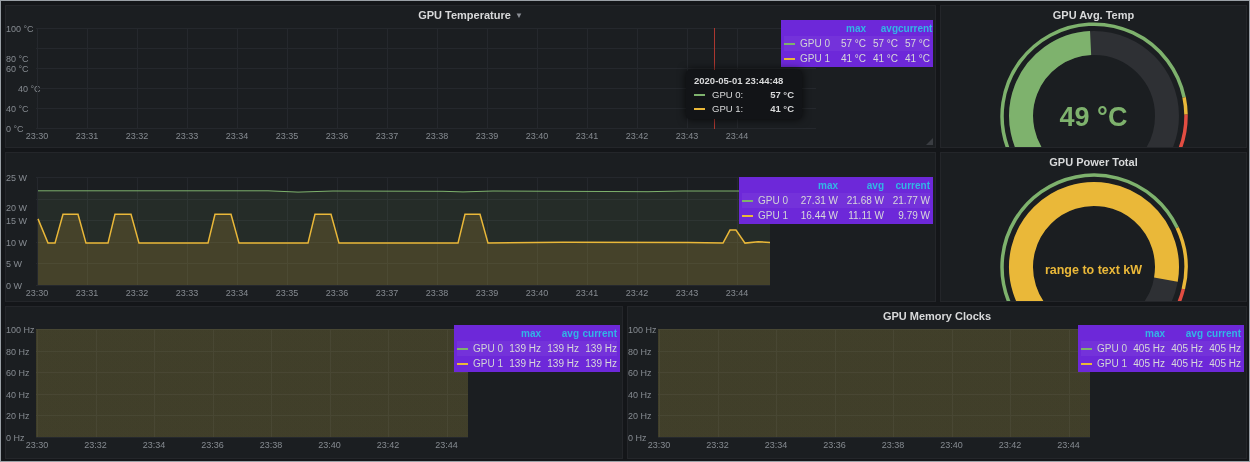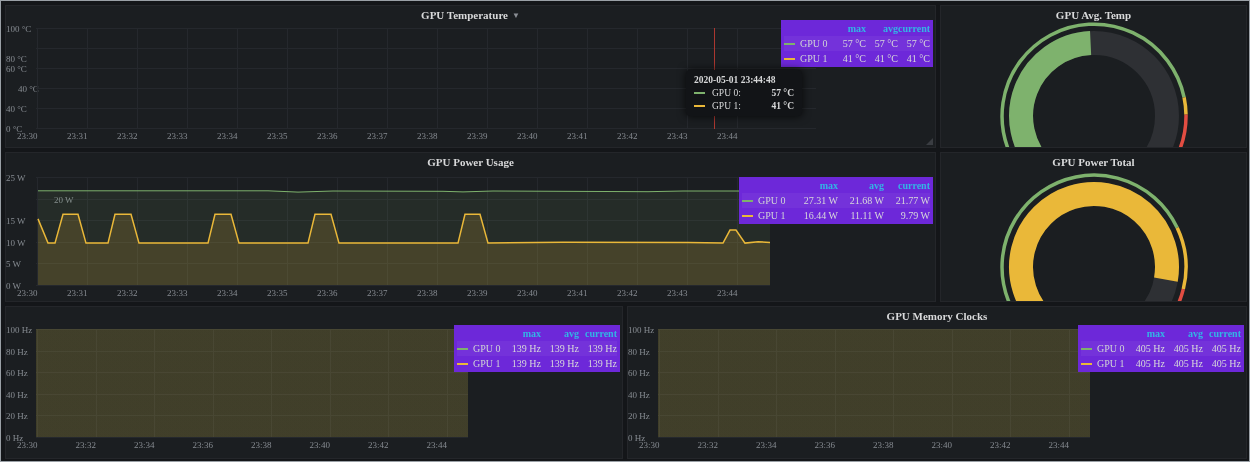--- a/index.html
+++ b/index.html
@@ -1,25 +1,25 @@
 <!DOCTYPE html>
 <html><head>
 <meta charset="utf-8">
 <style>
   html,body{margin:0;padding:0;background:#ffffff;font-family:"Liberation Sans",sans-serif;}
   .screen{position:relative;width:1248px;height:460px;margin:0;background:#141619;border:1px solid #9aa0a6;overflow:hidden;}
-  .panel{position:absolute;background:#1b1e21;border:1px solid #24262a;box-sizing:border-box;overflow:hidden;font-family:Liberation Serif, serif;}
+  .panel{position:absolute;background:#1b1e21;border:1px solid #24262a;box-sizing:border-box;overflow:hidden;}
   .ptitle{position:absolute;top:1px;left:0;right:0;height:17px;line-height:17px;text-align:center;
           font-size:11px;font-weight:700;color:#d8d9da;cursor:pointer;z-index:6;}
   .caret{color:#8a8e94;font-size:8px;margin-left:4px;vertical-align:1px;}
   .gridh,.gridv{position:absolute;background:#25282d;}
   .gridh{height:1px;} .gridv{width:1px;}
   .ylab,.xlab{position:absolute;color:#868b91;font-size:9px;white-space:nowrap;}
   .ylab{text-align:left;}
-  .xlab{width:40px;margin-left:-20px;}
+  .xlab{width:40px;margin-left:-20px;text-align:center;}
   .legend{position:absolute;font-size:10px;color:#d0d3d6;background:#6d28d9;padding:1px 3px;z-index:5;}
   .lrow{display:flex;align-items:center;height:15px;}
   .lrow.first{background:rgba(255,255,255,.05);}
   .lname{display:flex;align-items:center;cursor:pointer;color:#d0d3d6;}
   .swatch{display:inline-block;width:11px;height:2px;margin-right:5px;flex:0 0 11px;}
   .lval{text-align:right;color:#d8d9da;}
   .lhdr{color:#33b5e5;font-weight:700;text-align:right;}
   .tooltip{position:absolute;background:#121417;border-radius:4px;padding:5px 8px;font-size:9.5px;color:#d8d9da;
            box-shadow:0 0 8px rgba(0,0,0,.8);z-index:7;width:100px;}
   .ttime{font-weight:700;white-space:nowrap;}
@@ -126,37 +126,35 @@
           <div class="lval" style="width: 32px;">41 °C</div>
           <div class="lval" style="width: 32px;">41 °C</div>
         </div>
       </div>
     </section>
 
   <section class="panel" id="panel-avg-temp" style="left:939px;top:4px;width:307px;height:143px;">
     <div class="ptitle">
       <span>GPU Avg. Temp</span>
     </div>
+    <div class="gauge-value" style="top:96px;font-size:27px;color:#7eb26d;">49 °C</div>
   <svg width="305" height="143" style="left: 0px; top: 0px; z-index: 1;">
         <path d="M 101.4 161.6 A 73 73 0 1 1 204.6 161.6" fill="none" stroke="#2e3034" stroke-width="24"></path>
         <path d="M 101.4 161.6 A 73 73 0 0 1 149.6 37.1" fill="none" stroke="#7eb26d" stroke-width="24"></path>
         <path d="M 87.9 175.1 A 92 92 0 1 1 243.1 91.3" fill="none" stroke="#7eb26d" stroke-width="3.5"></path>
         <path d="M 243.1 91.3 A 92 92 0 0 1 245.0 108.6" fill="none" stroke="#eab839" stroke-width="3.5"></path>
         <path d="M 245.0 108.6 A 92 92 0 0 1 218.1 175.1" fill="none" stroke="#e24d42" stroke-width="3.5"></path>
       </svg>
     </section>
 
   <section class="panel" id="panel-power" style="left:4px;top:151px;width:931px;height:150px;">
-    <div class="ptitle">
-      <span>GPU Power Usage</span>
-    </div>
   <div class="gridh" style="left: 30px; top: 24px; width: 734px;"></div>
       <div class="ylab" style="left: 0px; top: 20px; width: 26px;">25 W</div>
       <div class="gridh" style="left: 30px; top: 46px; width: 734px;"></div>
-      <div class="ylab" style="left: 0px; top: 42px; width: 26px; margin-left: 48px;">20 W</div>
+      <div class="ylab" style="left: 0px; top: 50px; width: 26px;">20 W</div>
       <div class="gridh" style="left: 30px; top: 67px; width: 734px;"></div>
       <div class="ylab" style="left: 0px; top: 63px; width: 26px;">15 W</div>
       <div class="gridh" style="left: 30px; top: 89px; width: 734px;"></div>
       <div class="ylab" style="left: 0px; top: 85px; width: 26px;">10 W</div>
       <div class="gridh" style="left: 30px; top: 110px; width: 734px;"></div>
       <div class="ylab" style="left: 0px; top: 106px; width: 26px;">5 W</div>
       <div class="gridh" style="left: 30px; top: 132px; width: 734px;"></div>
       <div class="ylab" style="left: 0px; top: 128px; width: 26px;">0 W</div>
       <div class="gridv" style="left: 31px; top: 24px; height: 108px;"></div>
       <div class="xlab" style="left: 31px; top: 135px;">23:30</div>
@@ -219,20 +217,21 @@
           <div class="lval" style="width: 46px;">11.11 W</div>
           <div class="lval" style="width: 46px;">9.79 W</div>
         </div>
       </div>
     </section>
 
   <section class="panel" id="panel-power-total" style="left:939px;top:151px;width:307px;height:150px;">
     <div class="ptitle">
       <span>GPU Power Total</span>
     </div>
+    <div class="gauge-value" style="top:110px;font-size:12.5px;color:#eab839;">range to text kW</div>
   <svg width="305" height="150" style="left: 0px; top: 0px; z-index: 1;">
         <path d="M 101.4 165.6 A 73 73 0 1 1 204.6 165.6" fill="none" stroke="#2e3034" stroke-width="24"></path>
         <path d="M 101.4 165.6 A 73 73 0 1 1 224.9 126.6" fill="none" stroke="#eab839" stroke-width="24"></path>
         <path d="M 87.9 179.1 A 92 92 0 1 1 236.2 74.8" fill="none" stroke="#7eb26d" stroke-width="3.5"></path>
         <path d="M 236.2 74.8 A 92 92 0 0 1 242.3 136.2" fill="none" stroke="#eab839" stroke-width="3.5"></path>
         <path d="M 242.3 136.2 A 92 92 0 0 1 218.1 179.1" fill="none" stroke="#e24d42" stroke-width="3.5"></path>
       </svg>
     </section>
 
   <section class="panel" id="panel-sm" style="left:4px;top:305px;width:618px;height:153px;">

